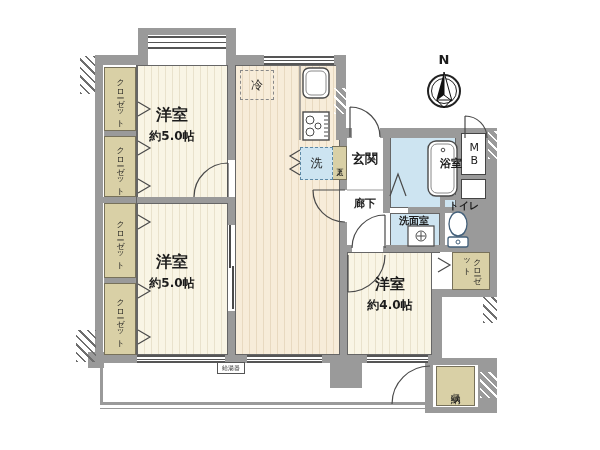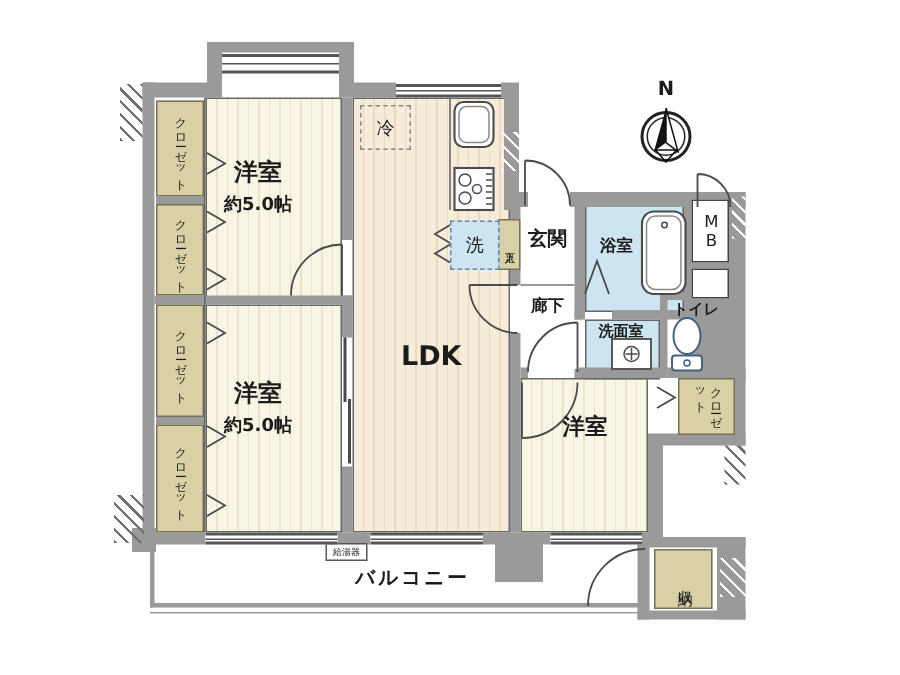--- a/index.html
+++ b/index.html
@@ -203,23 +203,22 @@
       <polygon points="444,72 436,101 444,95" fill="#111"></polygon>
       <polygon points="444,72 452,101 444,95" fill="#fff" stroke="#111" stroke-width="1"></polygon>
       <polygon points="437,100 451,100 444,108" fill="none" stroke="#111" stroke-width="1"></polygon>
     </g>
   </svg>
 
   <div class="lbl" style="left:127px;top:105px;width:90px;height:20px;font-size:16px;font-weight:600;">洋室</div>
   <div class="lbl" style="left:127px;top:128px;width:90px;height:16px;font-size:12px;font-weight:600;">約5.0帖</div>
   <div class="lbl" style="left:127px;top:252px;width:90px;height:20px;font-size:16px;font-weight:600;">洋室</div>
   <div class="lbl" style="left:127px;top:275px;width:90px;height:16px;font-size:12px;font-weight:600;">約5.0帖</div>
-  <div class="lbl" style="left:245px;top:226px;width:85px;height:22px;font-size:18px;font-weight:600;">LDK</div>
   <div class="lbl" style="left:345px;top:274px;width:90px;height:20px;font-size:15px;font-weight:600;">洋室</div>
+  <div class="lbl" style="left:345px;top:297px;width:90px;height:16px;font-size:12px;font-weight:600;">約4.0帖</div>
   <div class="lbl" style="left:347px;top:150px;width:36px;height:18px;font-size:13px;font-weight:600;">玄関</div>
   <div class="lbl" style="left:347px;top:196px;width:36px;height:14px;font-size:11px;font-weight:600;">廊下</div>
-  <div class="lbl" style="left:390px;top:156px;width:42px;height:14px;font-size:11px;font-weight:600;">浴室</div>
+  <div class="lbl" style="left:390px;top:156px;width:42px;height:14px;font-size:11px;font-weight:600;padding-left:40px;">浴室</div>
   <div class="lbl" style="left:388px;top:214px;width:52px;height:13px;font-size:10px;font-weight:700;">洗面室</div>
   <div class="lbl" style="left:444px;top:200px;width:40px;height:12px;font-size:10px;font-weight:600;">トイレ</div>
-  <div class="lbl" style="left:215px;top:377px;width:120px;height:16px;font-size:13px;font-weight:600;letter-spacing:2px;">バルコニー</div>
   <div class="lbl" style="left:436px;top:52px;width:16px;height:14px;font-size:13px;font-weight:700;">N</div>
 
 </div>
 
 </body></html>

